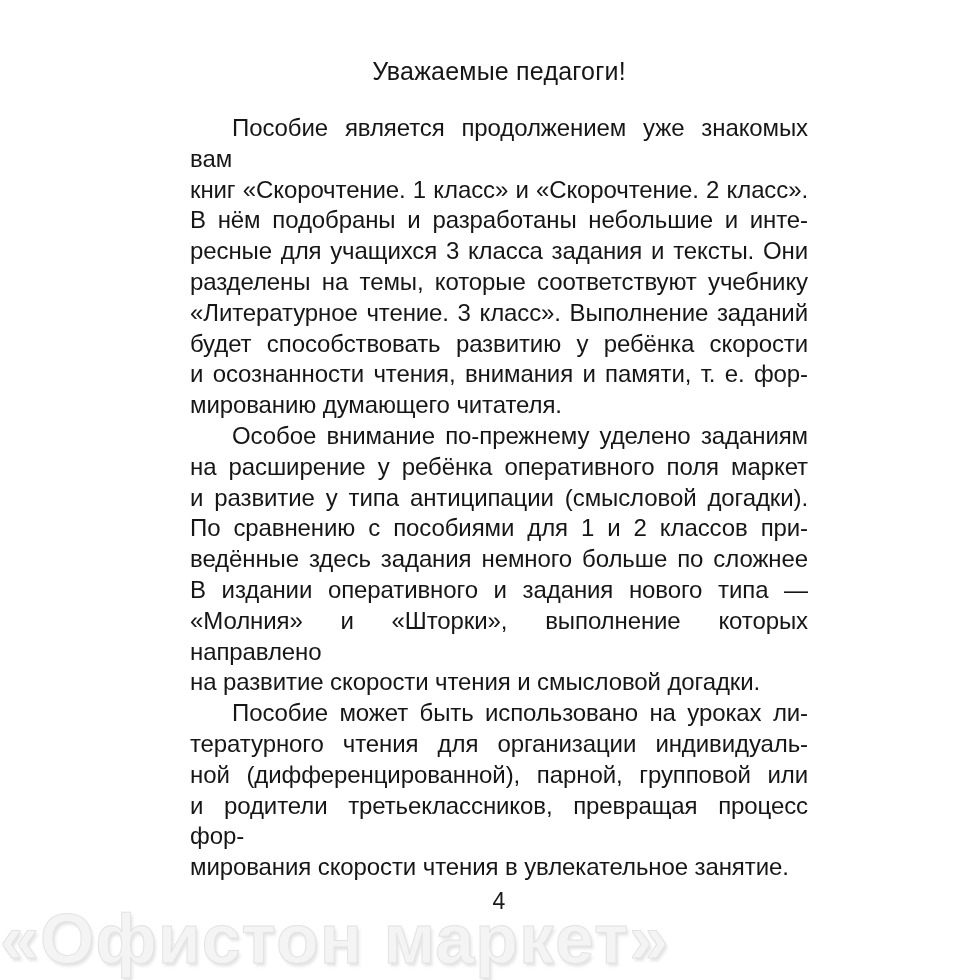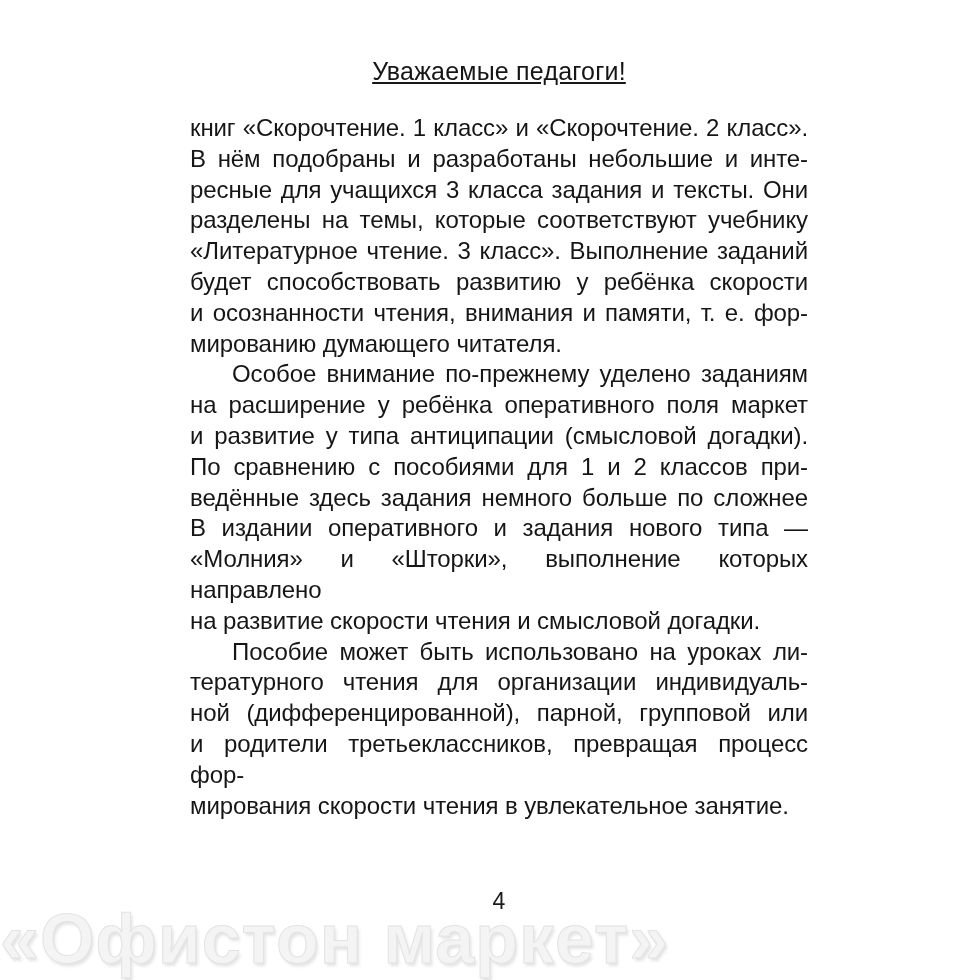--- a/index.html
+++ b/index.html
@@ -19,21 +19,20 @@
   .heading {
     position: absolute;
     left: 190px;
     width: 618px;
     top: 57px;
     margin: 0;
     text-align: center;
     font-size: 25px;
     font-weight: 400;
     letter-spacing: 0.2px;
-    text-decoration: underline;
   }
   .body-text {
     position: absolute;
     left: 190px;
     width: 618px;
     top: 113px;
     font-size: 24px;
     line-height: 30.8px;
     letter-spacing: -0.1px;
   }
@@ -70,20 +69,21 @@
   }
 </style>
 </head>
 <body>
 
 <div class="page">
   <h1 class="heading">Уважаемые педагоги!</h1>
 
   <div class="body-text" id="paragraphs">
       <div class="para">
+        <div class="line indent">Пособие является продолжением уже знакомых вам</div>
         <div class="line">книг «Скорочтение. 1 класс» и «Скорочтение. 2 класс».</div>
         <div class="line">В нём подобраны и разработаны небольшие и инте-</div>
         <div class="line">ресные для учащихся 3 класса задания и тексты. Они</div>
         <div class="line">разделены на темы, которые соответствуют учебнику</div>
         <div class="line">«Литературное чтение. 3 класс». Выполнение заданий</div>
         <div class="line">будет способствовать развитию у ребёнка скорости</div>
         <div class="line">и осознанности чтения, внимания и памяти, т. е. фор-</div>
         <div class="line last">мированию думающего читателя.</div>
       </div>
       <div class="para">

